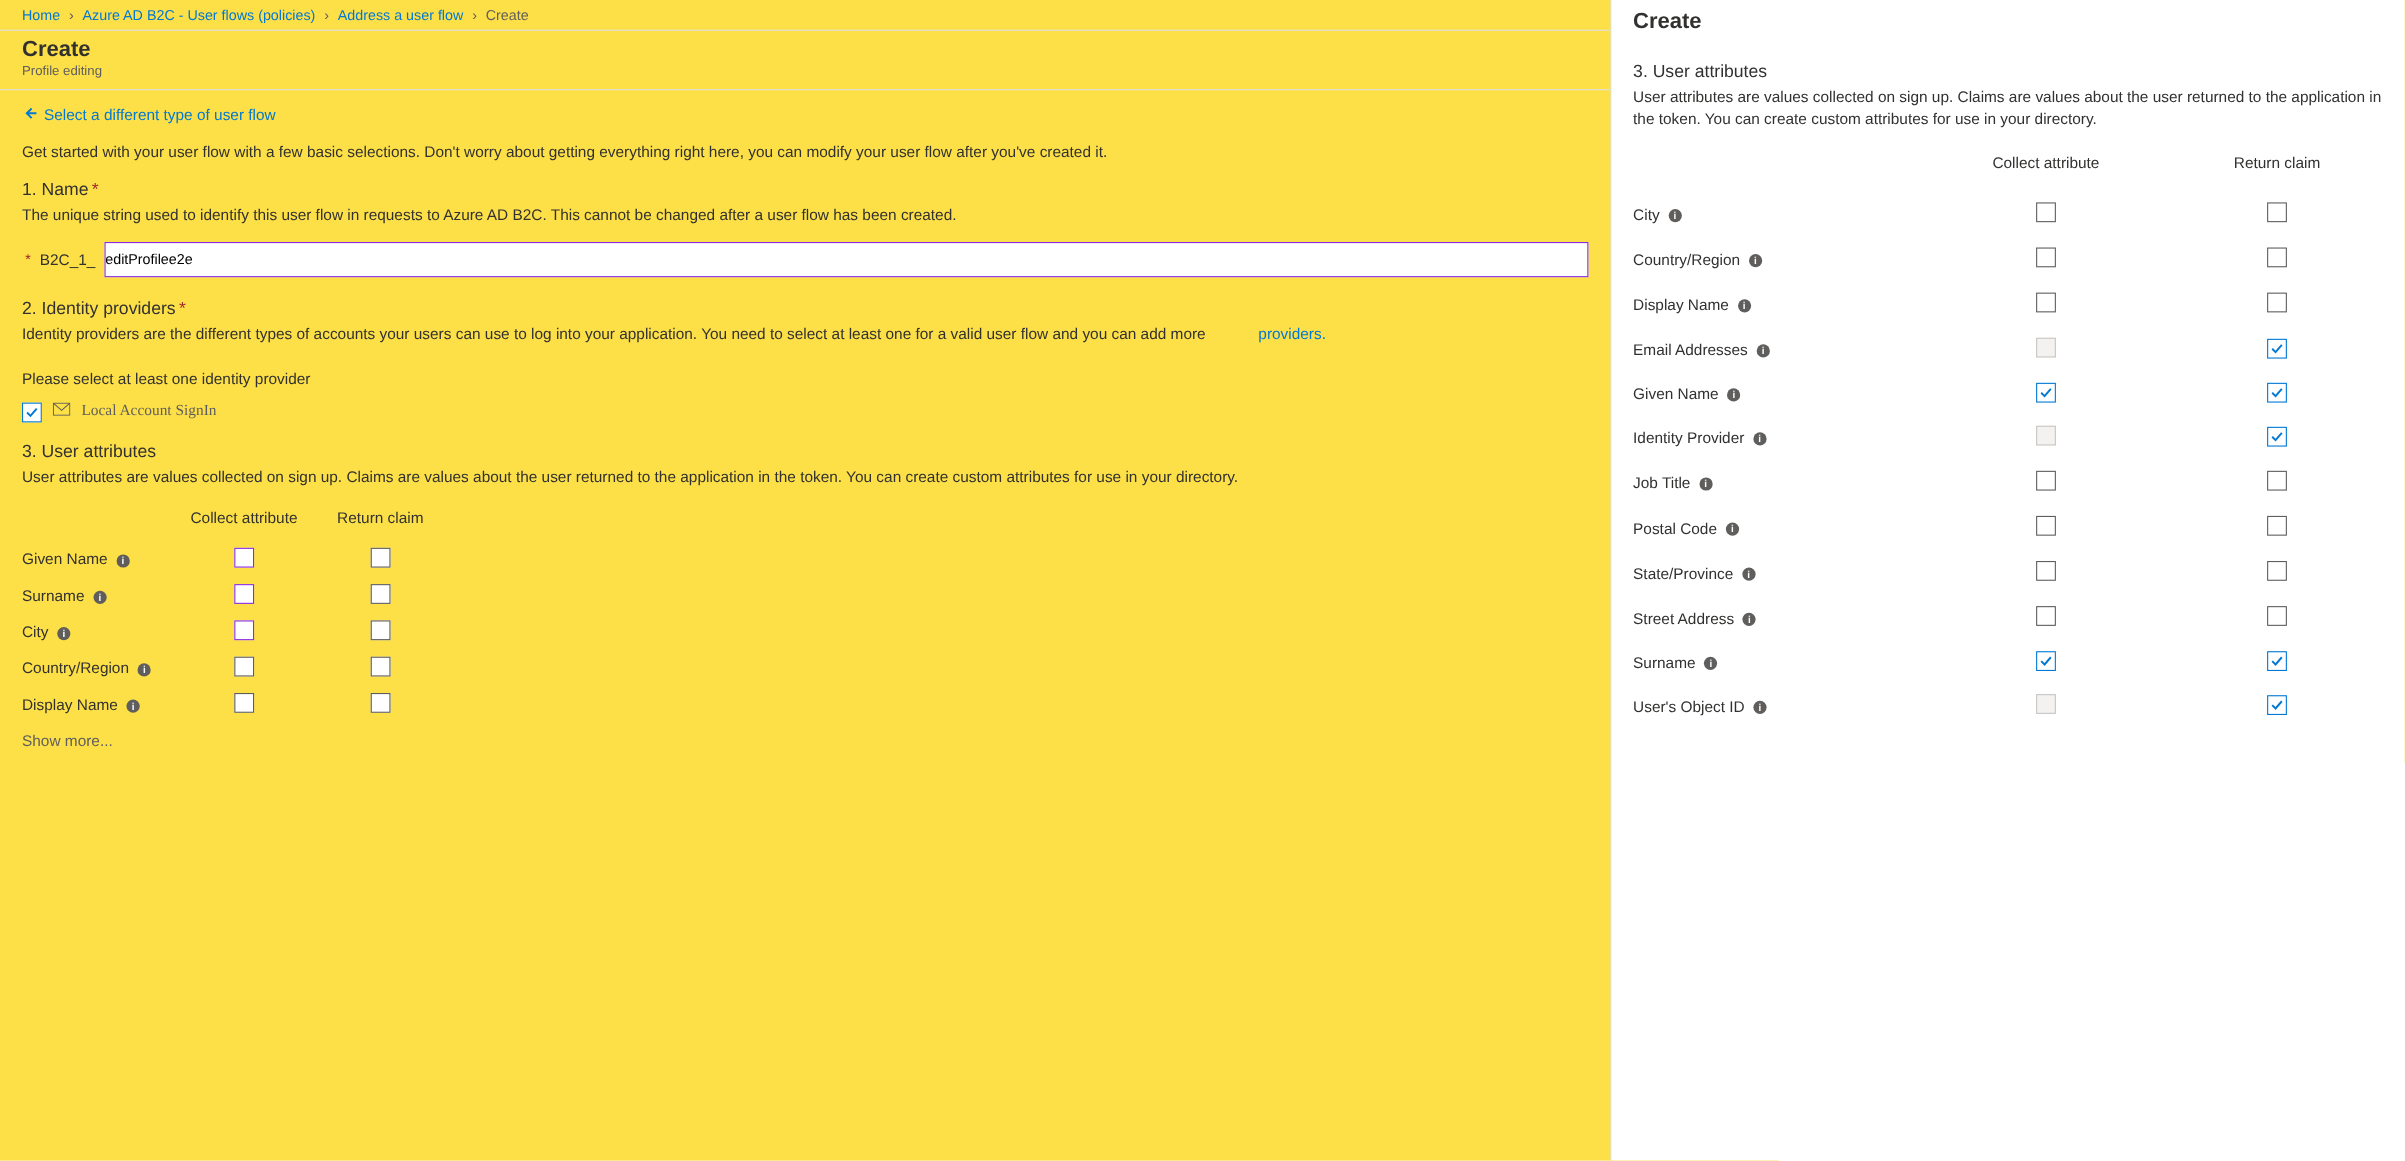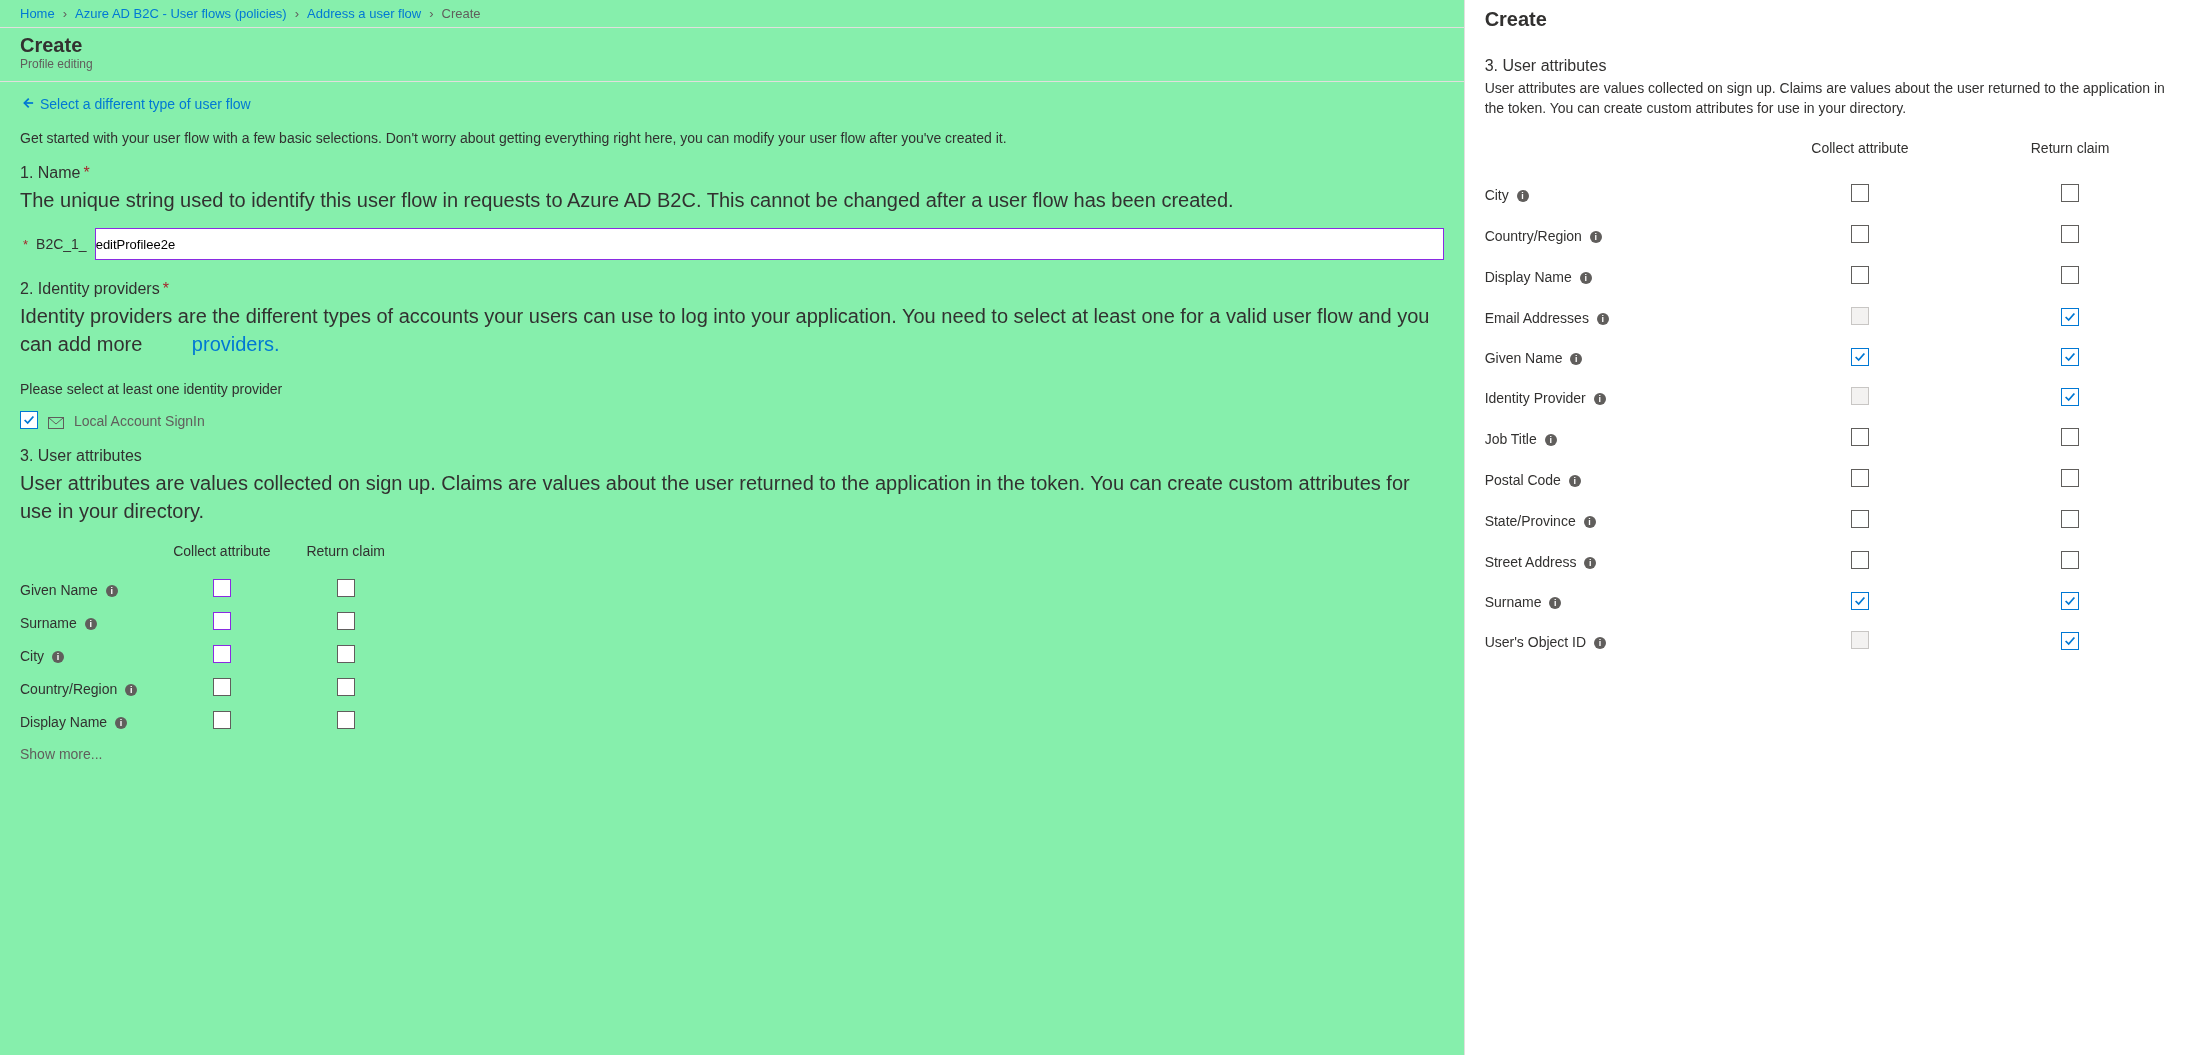--- a/index.html
+++ b/index.html
@@ -8,21 +8,21 @@
       font-family: "Segoe UI", -apple-system, BlinkMacSystemFont, sans-serif;
       font-size: 13px;
       color: #323130;
       background: #faf9f8;
       display: flex;
       height: 100vh;
       overflow: hidden;
     }
     .left-pane {
       flex: 1 1 67%;
-      background: #86efac;
+      background: #fde047;
       overflow-y: auto;
       border-right: 1px solid #e1dfdd;
     }
     .right-pane {
       flex: 0 0 33%;
       background: #fff;
       overflow-y: auto;
       padding: 8px 20px 20px 20px;
     }
     .breadcrumb {
@@ -65,43 +65,44 @@
       width: 14px;
       height: 14px;
     }
     .intro { font-size: 14px; color: #323130; margin: 8px 0 18px 0; }
     .section-heading {
       font-size: 16px;
       font-weight: 400;
       margin: 18px 0 4px 0;
     }
     .required-star { color: #a4262c; margin-left: 3px; }
-    .help-text { font-size: 20px; color: #323130; margin-bottom: 14px; line-height: 1.4; }
+    .help-text { font-size: 14px; color: #323130; margin-bottom: 14px; line-height: 1.4; }
     .inline-link { color: #0078d4; cursor: pointer; padding-left: 44px; }
     .name-row {
       display: flex;
       align-items: center;
       gap: 8px;
       margin-bottom: 20px;
     }
     .name-prefix { font-size: 14px; }
     .name-input {
       flex: 1;
       border: 1px solid #8a2be2;
       height: 32px;
       padding: 0 0;
       font-size: 13px;
       outline: none;
     }
     .warn-text { font-size: 14px; margin: 23px 0 14px 0; }
     .idp-row {
       display: flex;
-      align-items: flex-end;
+      align-items: flex-start;
       gap: 10px;
       margin-bottom: 14px;
+      font-family: Liberation Serif, serif;
     }
     .chk {
       width: 18px;
       height: 18px;
       border: 1px solid #605e5c;
       display: inline-flex;
       align-items: center;
       justify-content: center;
       cursor: pointer;
       background: #fff;

